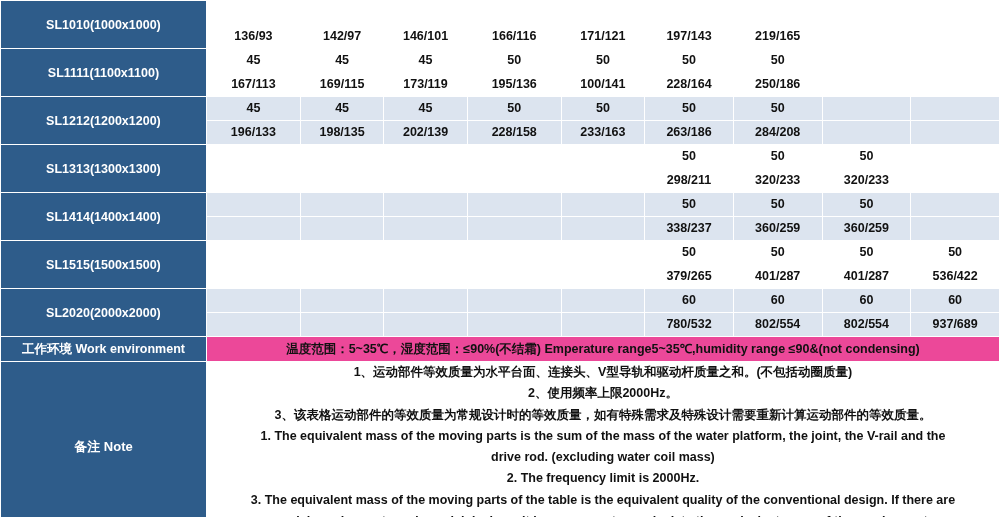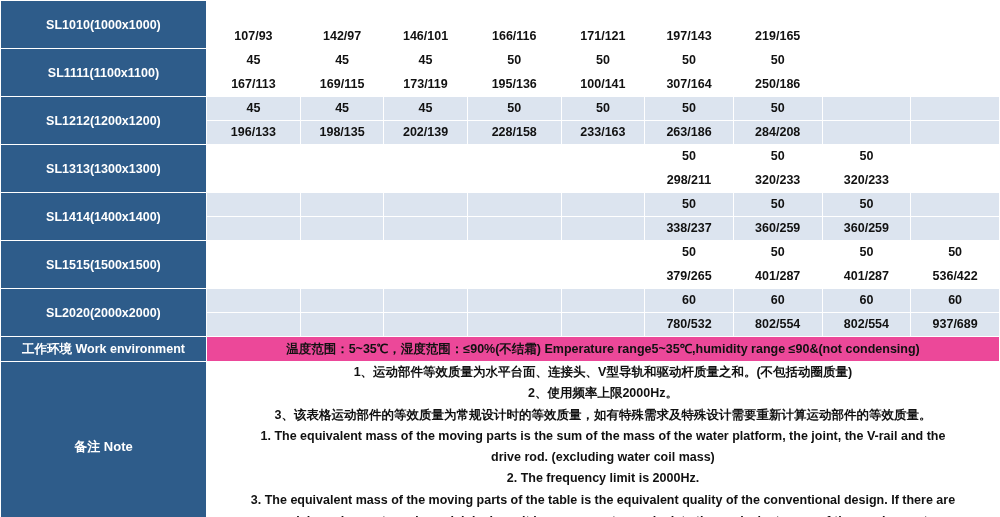--- a/index.html
+++ b/index.html
@@ -95,21 +95,21 @@
       <td class="data light"></td>
       <td class="data light"></td>
       <td class="data light"></td>
       <td class="data light"></td>
       <td class="data light"></td>
       <td class="data light"></td>
       <td class="data light"></td>
       <td class="data light"></td>
     </tr>
     <tr>
-      <td class="data light">107/93</td>
+      <td class="data light">136/93</td>
       <td class="data light">142/97</td>
       <td class="data light">146/101</td>
       <td class="data light">166/116</td>
       <td class="data light">171/121</td>
       <td class="data light">197/143</td>
       <td class="data light">219/165</td>
       <td class="data light"></td>
       <td class="data light"></td>
     </tr>
 
@@ -124,21 +124,21 @@
       <td class="data">50</td>
       <td class="data"></td>
       <td class="data"></td>
     </tr>
     <tr class="rowA">
       <td class="data">167/113</td>
       <td class="data">169/115</td>
       <td class="data">173/119</td>
       <td class="data">195/136</td>
       <td class="data">100/141</td>
-      <td class="data">307/164</td>
+      <td class="data">228/164</td>
       <td class="data">250/186</td>
       <td class="data"></td>
       <td class="data"></td>
     </tr>
 
     <tr class="rowB">
       <td class="modelcell" rowspan="2">SL1212(1200x1200)</td>
       <td class="data">45</td>
       <td class="data">45</td>
       <td class="data">45</td>

